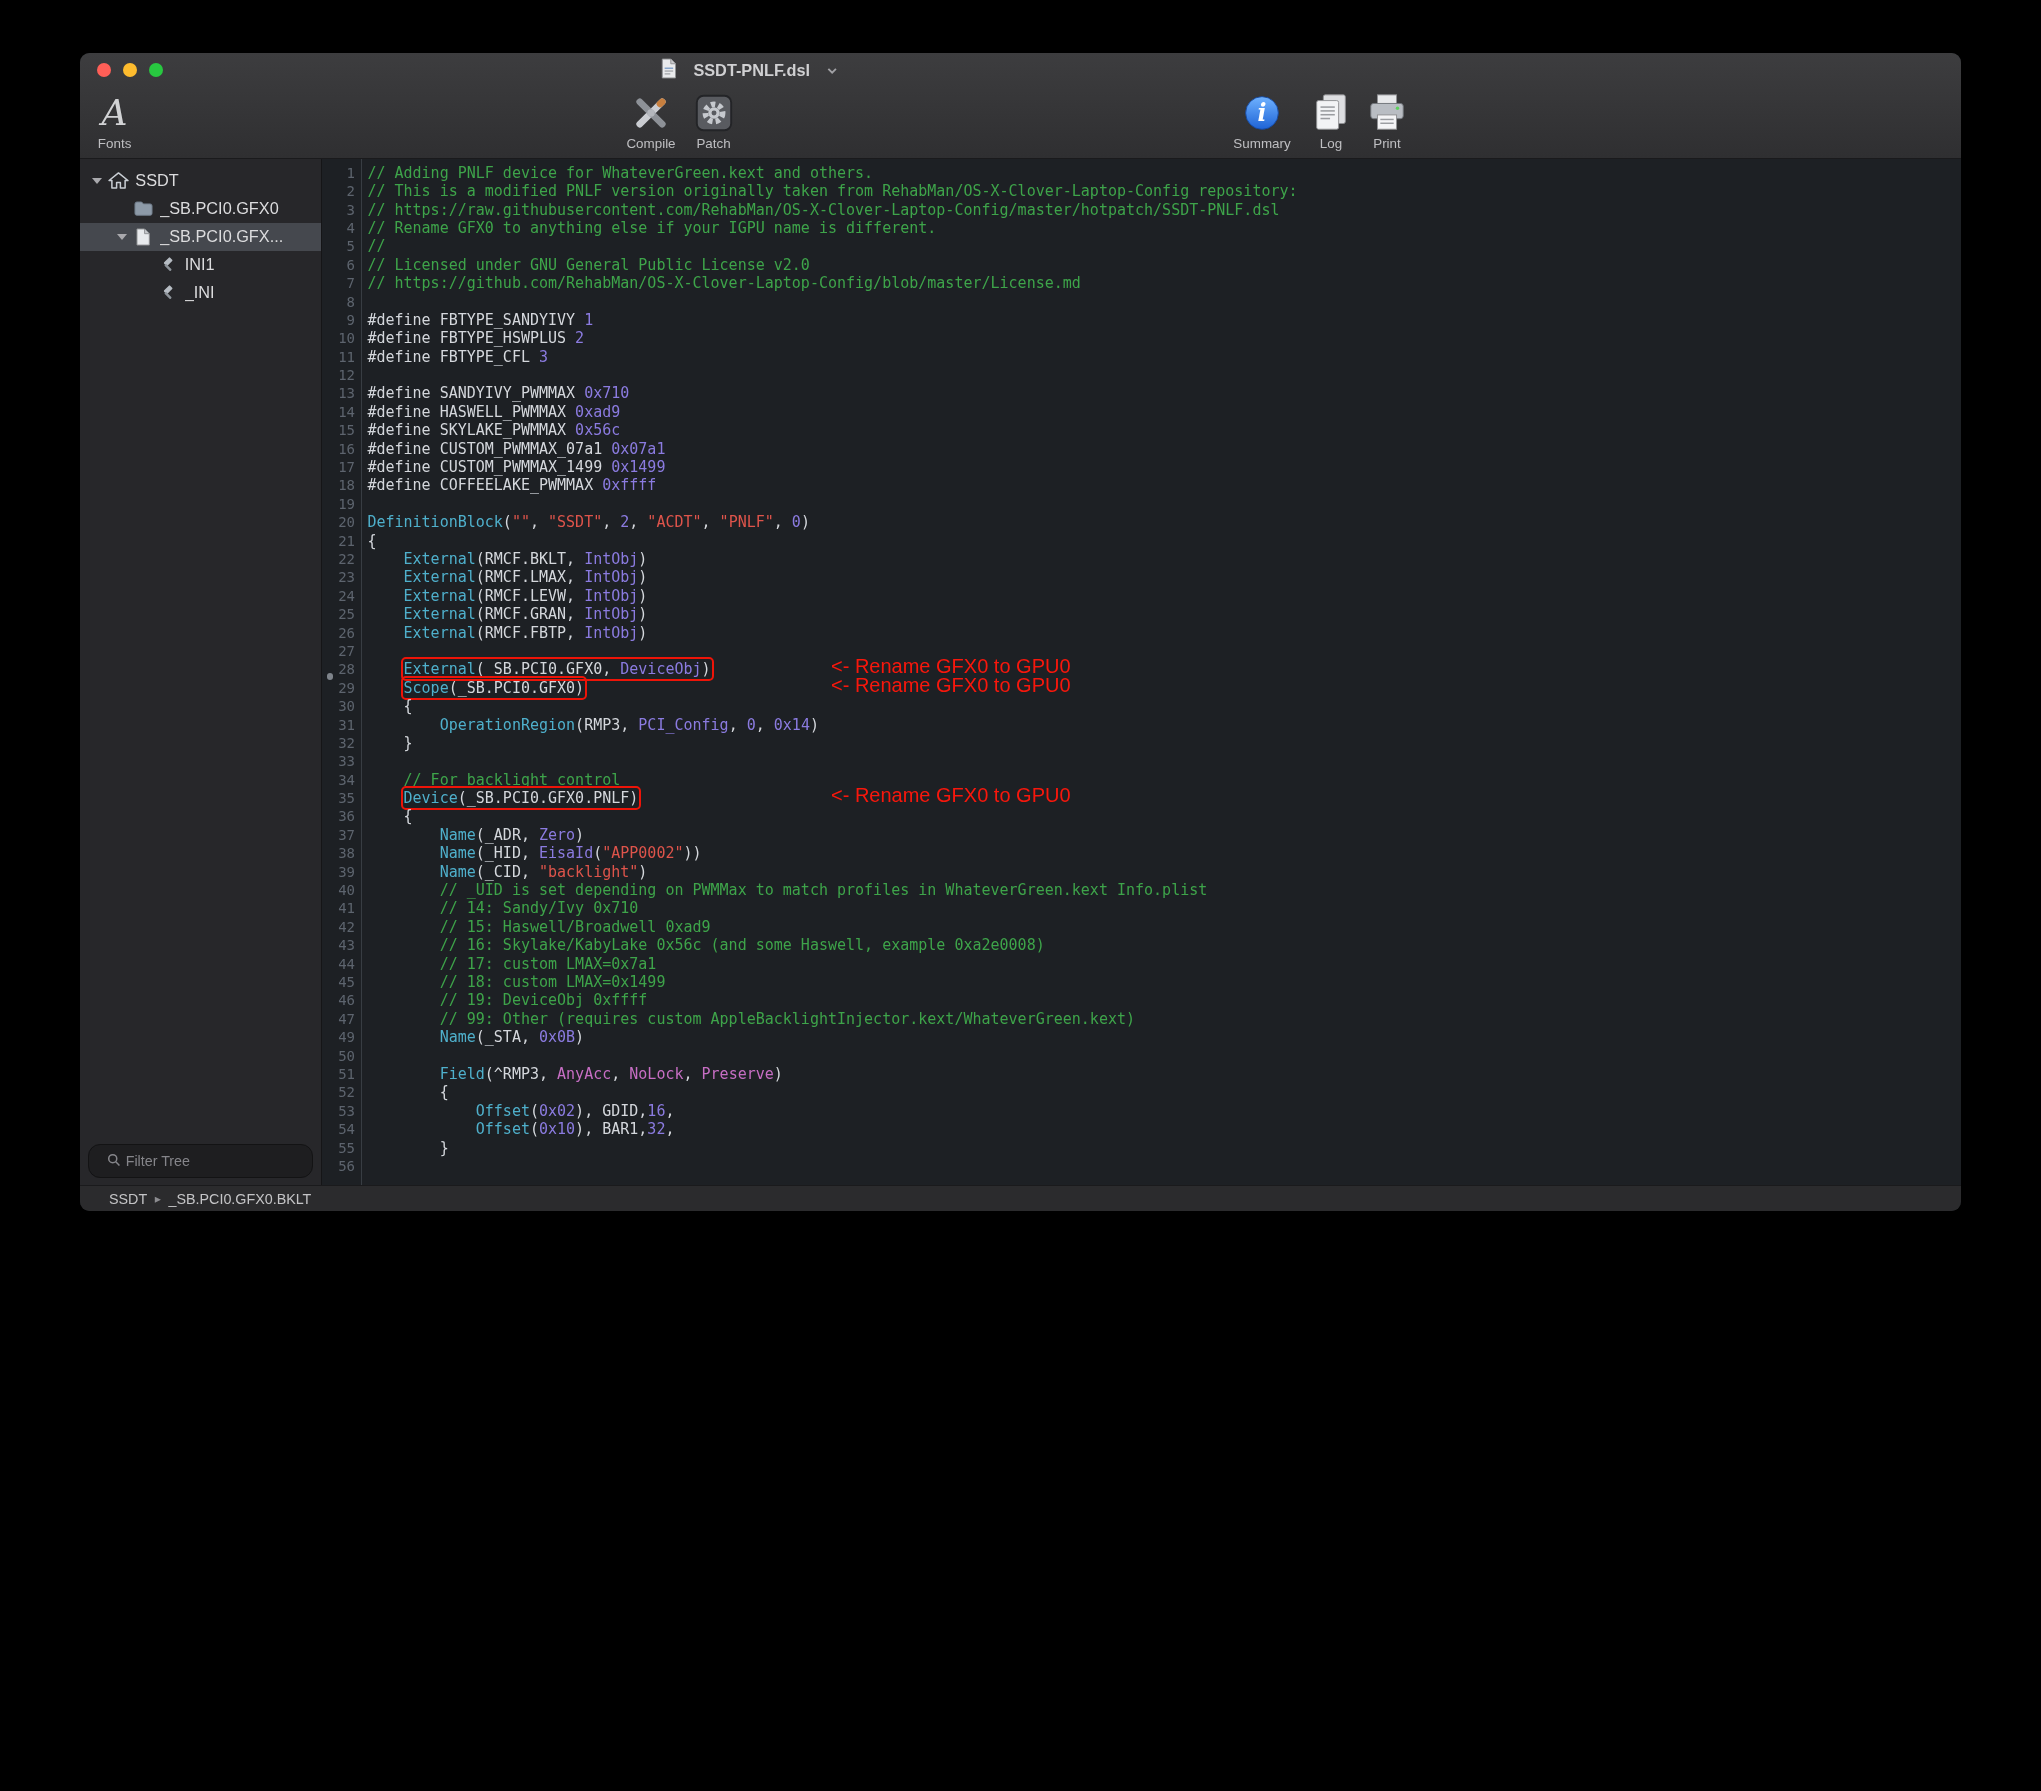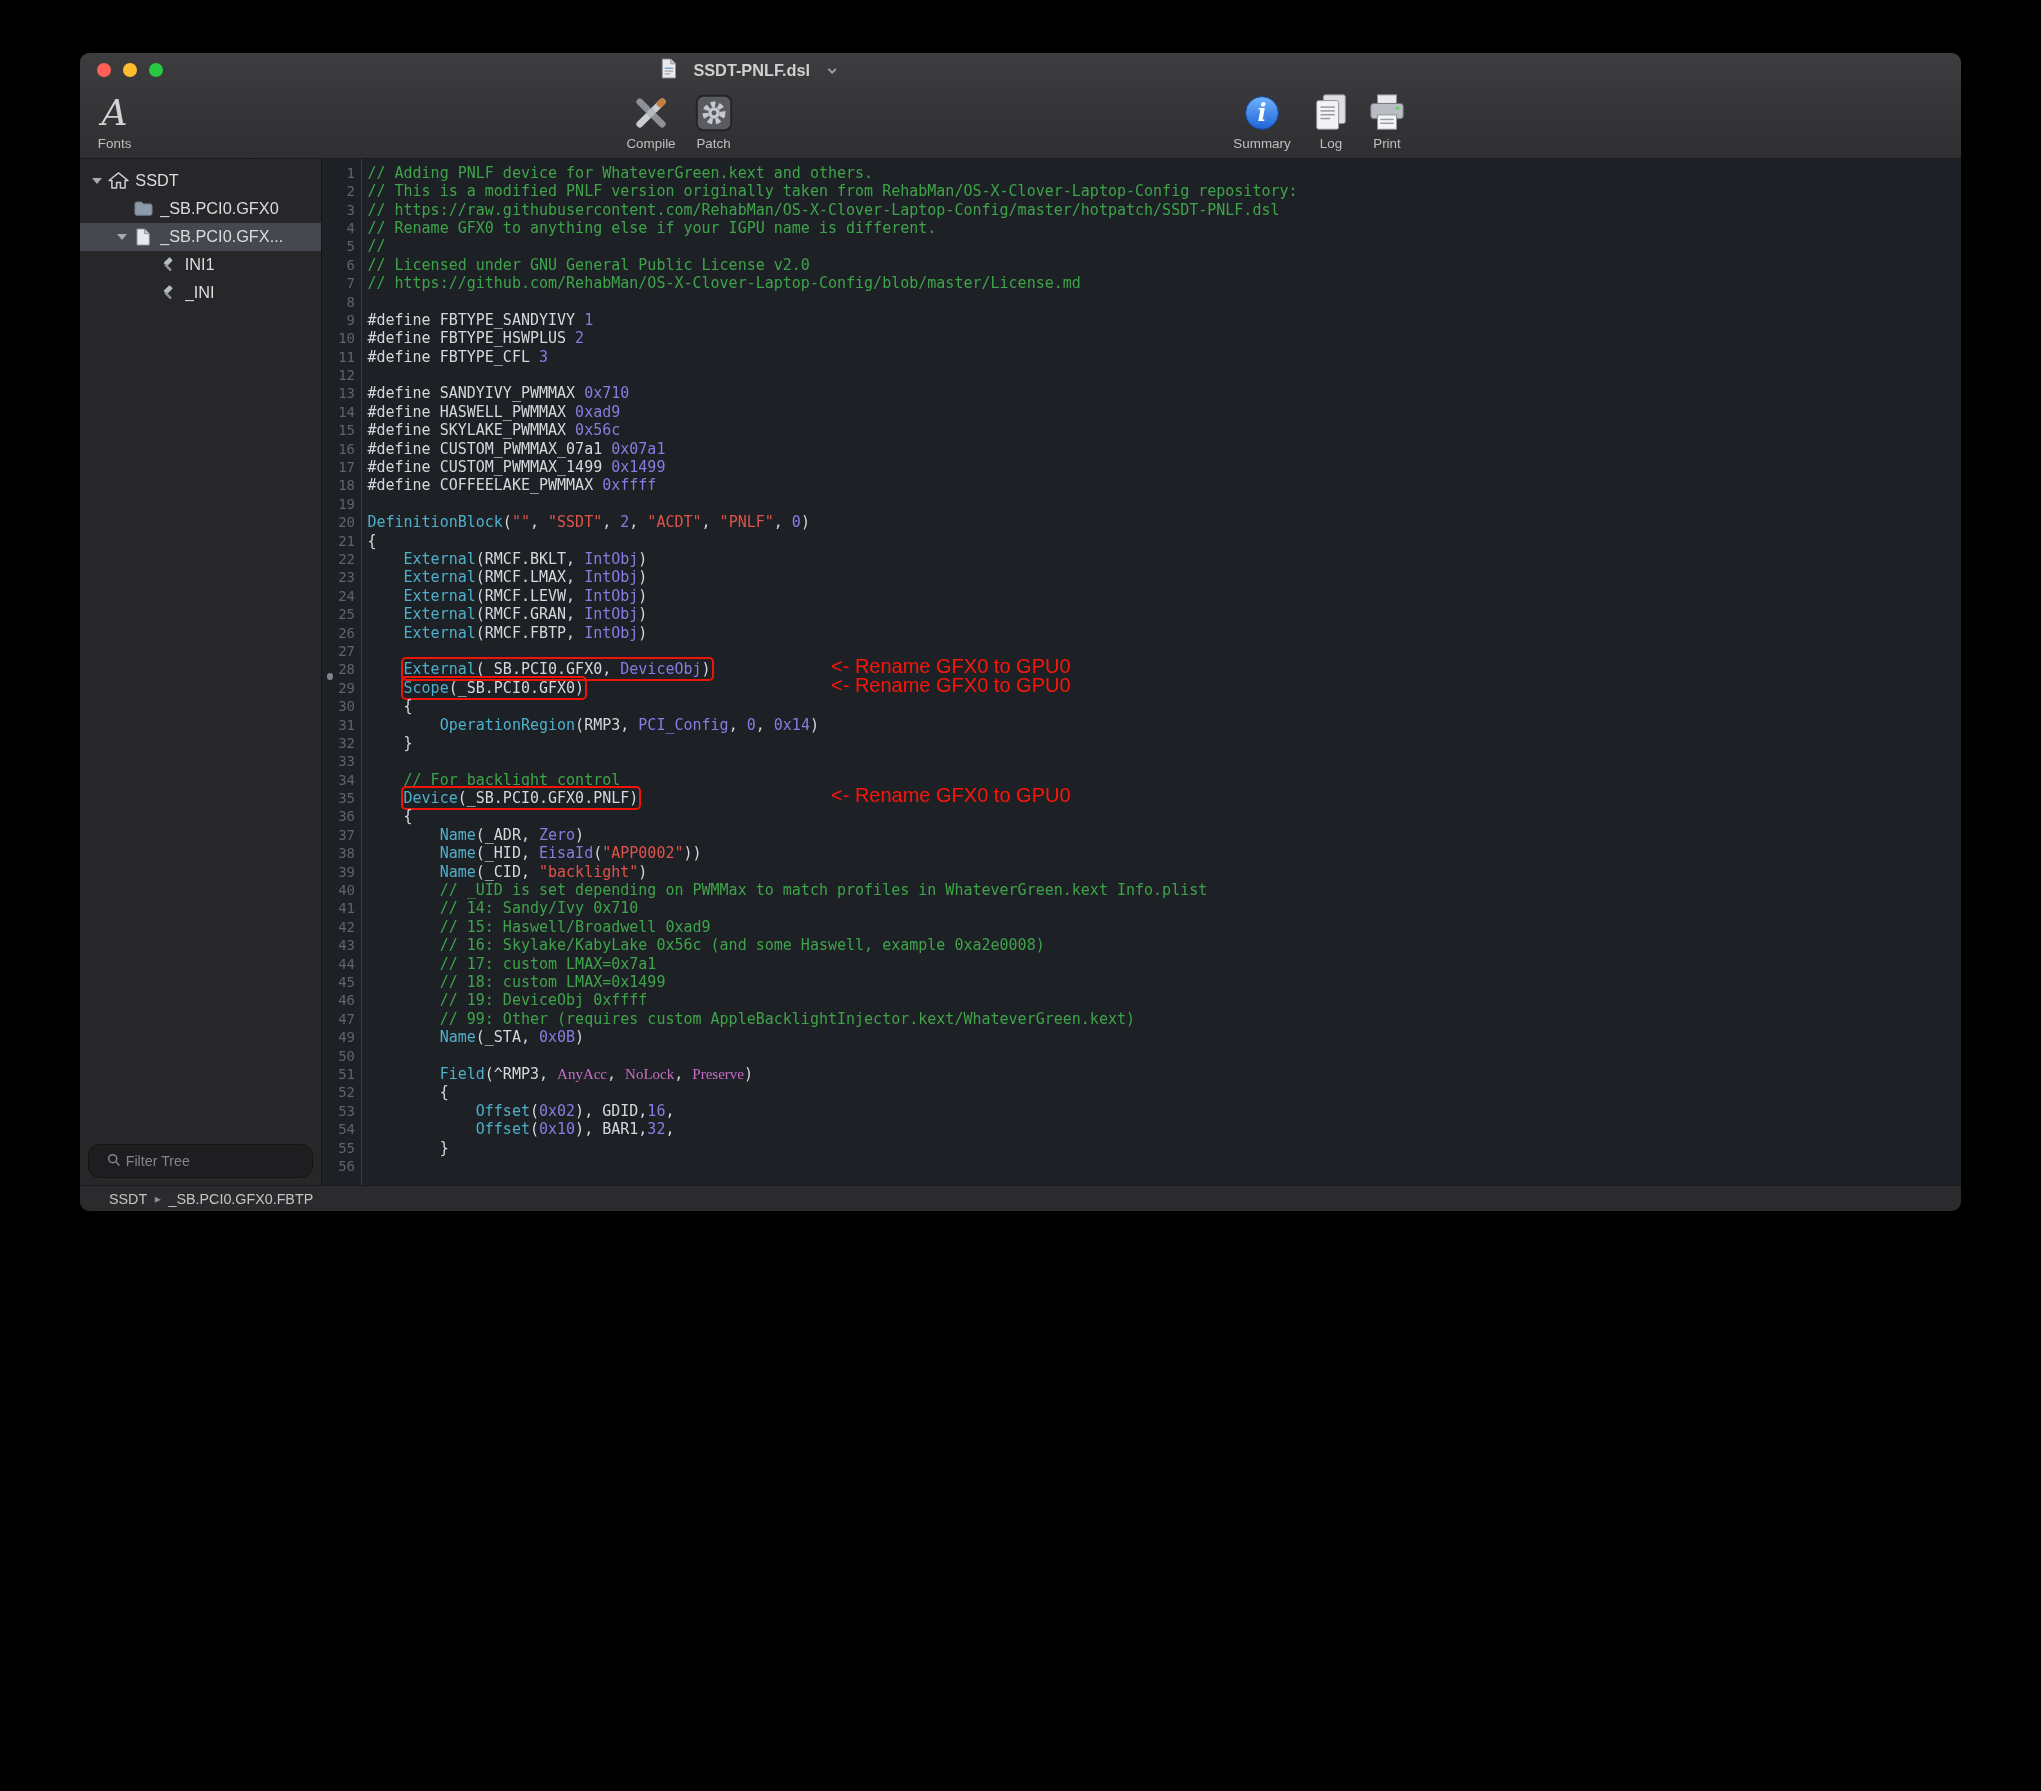--- a/index.html
+++ b/index.html
@@ -52,21 +52,21 @@
   .gutter-divider { position:absolute; left:39px; top:0; bottom:0; width:1px; background:#383d43; }
   .lines { position:relative; padding-top:4.8px; }
   .line { display:flex; height:18.4px; line-height:18.4px;
           font-family:"DejaVu Sans Mono", monospace; font-size:15px; }
   .ln { width:33px; flex:none; text-align:right; color:#5d646e; font-size:14px; }
   .lc { padding-left:12.4px; white-space:pre; position:relative; }
   .tok-cm { color:#3ea44a; }
   .tok-kw { color:#4fb0cc; }
   .tok-pu { color:#8b7be0; }
   .tok-st { color:#de544b; }
-  .tok-mg { color:#c76ec4;font-family:Liberation Serif, serif; }
+  .tok-mg { color:#c76ec4; }
   .tok-pl { color:#d4d7dc; }
   .red-box { outline:2.9px solid #ee1408; outline-offset:1.9px; border-radius:1.9px; }
   .note { position:absolute; left:476px; top:-2.9px; font-family:"Liberation Sans",sans-serif;
           font-size:20px; color:#f8170c; white-space:pre; }
   .marker-dot { position:absolute; left:4.8px; top:514px; width:6.7px; height:6.7px; border-radius:50%; background:#7f848b; }
 
   
   .statusbar { height:26px; background:#2b2b2d; border-top:1px solid #1a1a1c; display:flex;
                align-items:center; padding-left:29px; gap:7.6px; font-size:14.3px; color:#c4c4c6; }
   .statusbar .sep { color:#8c8c90; font-size:12.4px; }
@@ -463,18 +463,18 @@
               <span class="ln">56</span>
               <span class="lc"></span>
             </div>
           </div>
       </div>
     </div>
 
     <div class="statusbar">
       <span>SSDT</span>
       <span class="sep">▸</span>
-      <span>_SB.PCI0.GFX0.FBTP</span>
+      <span>_SB.PCI0.GFX0.BKLT</span>
     </div>
 
   </div>
 </div>
 
 
 </body></html>

